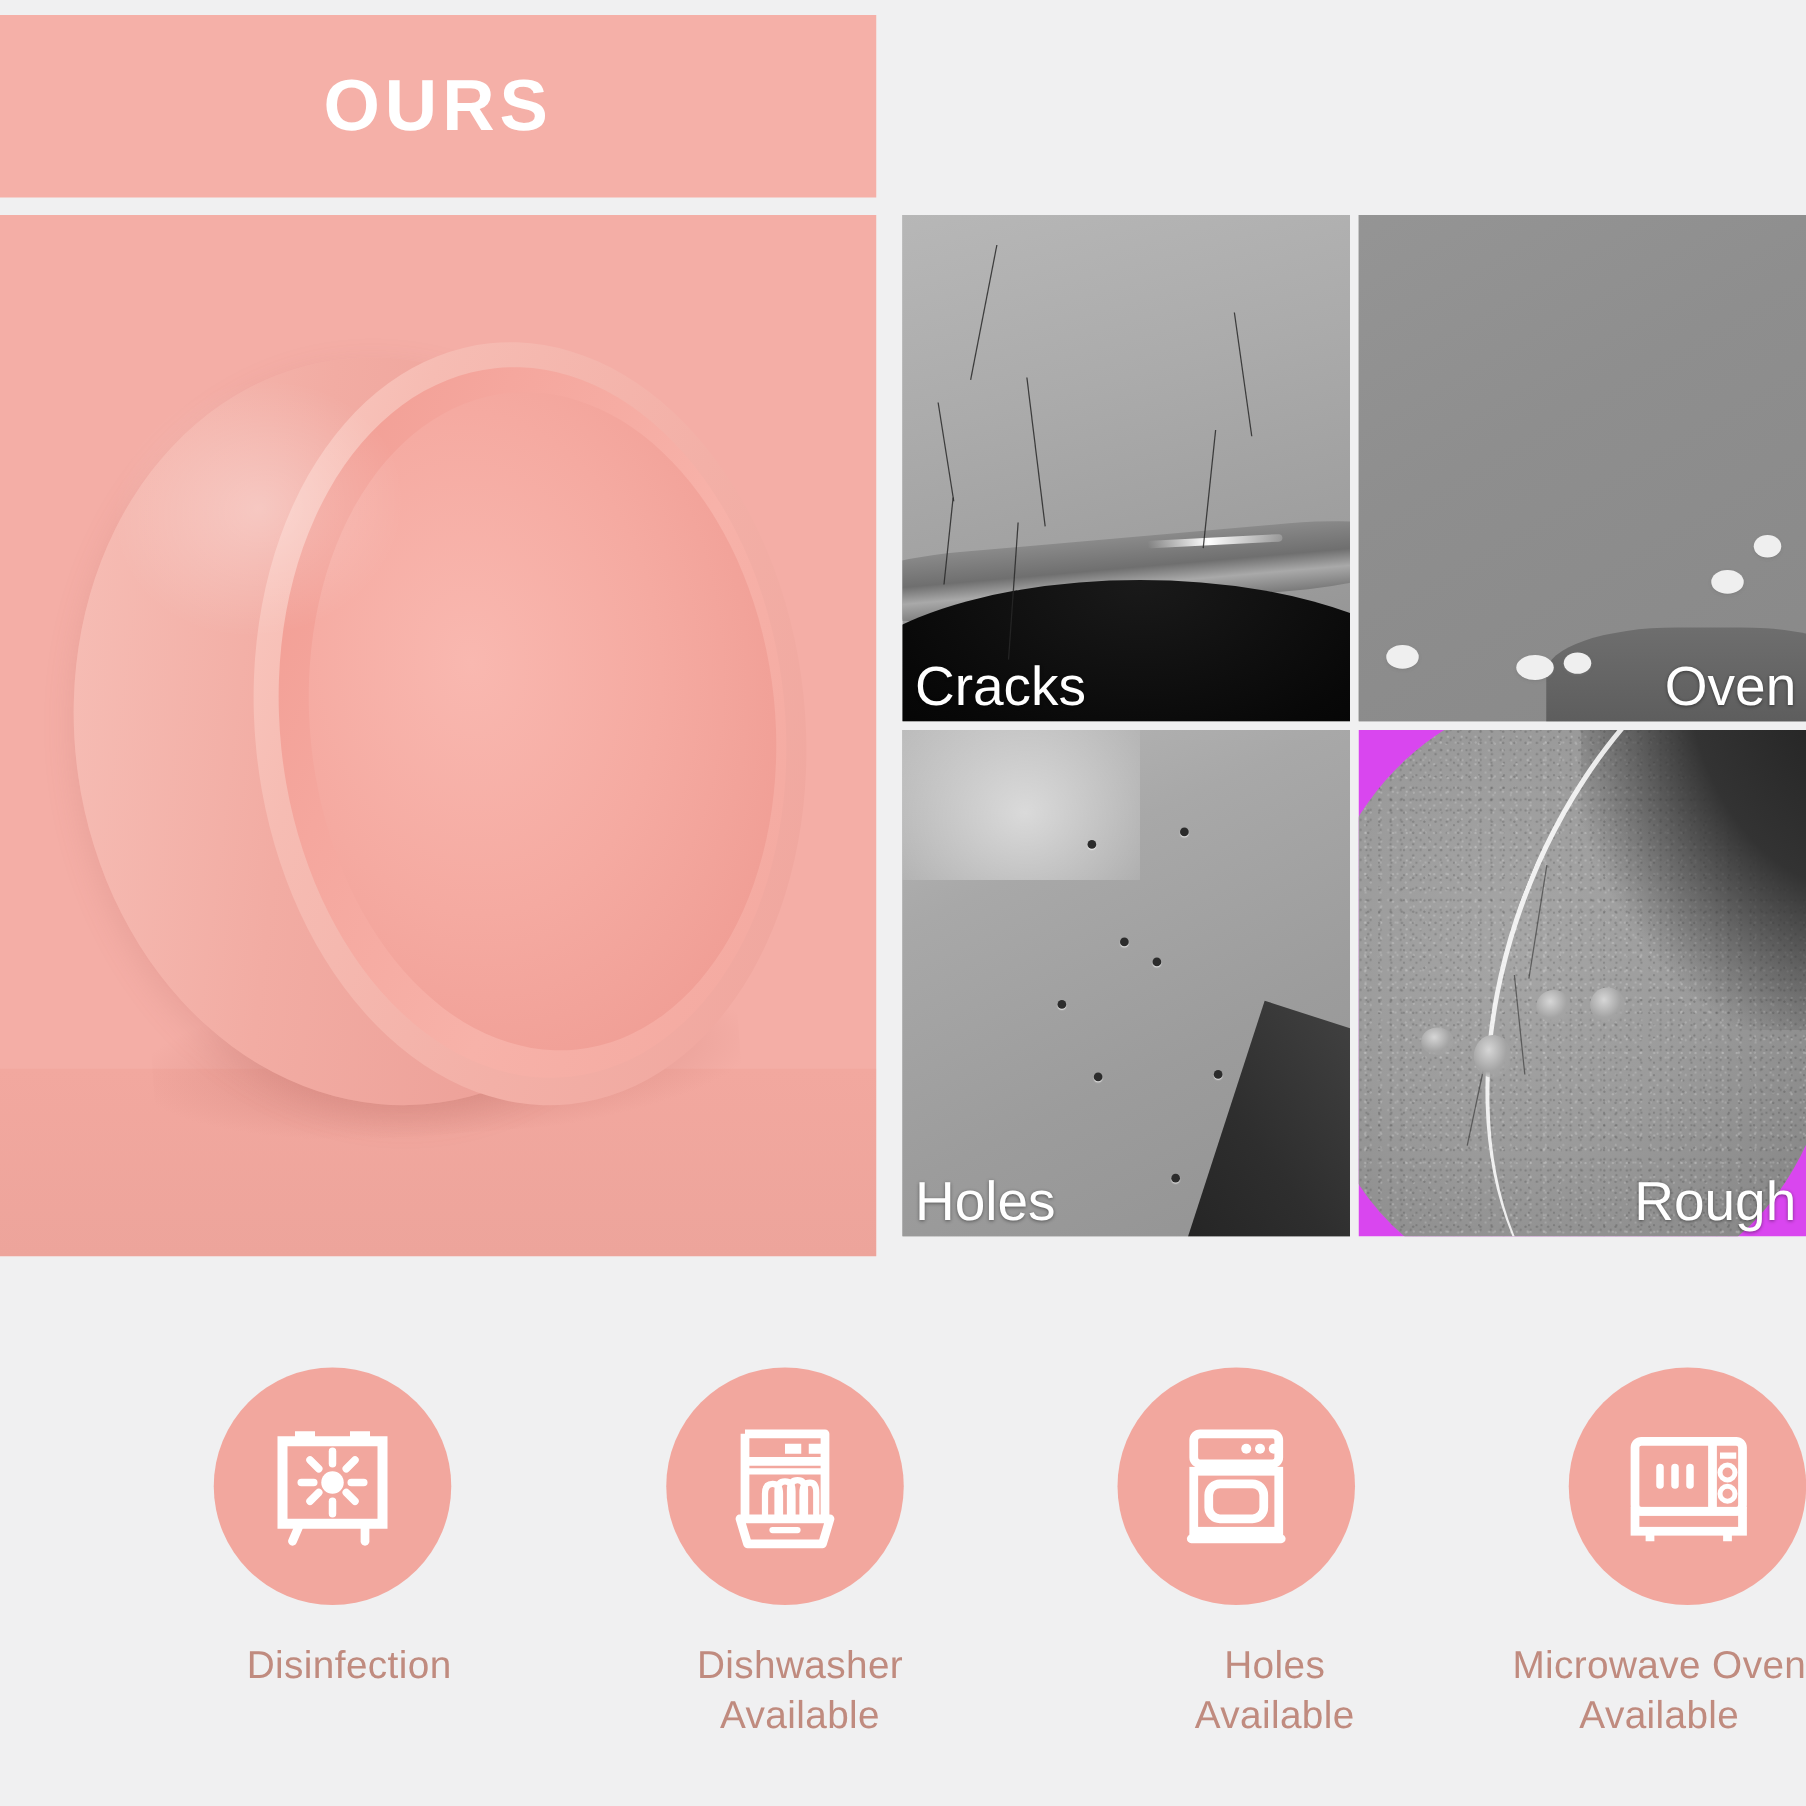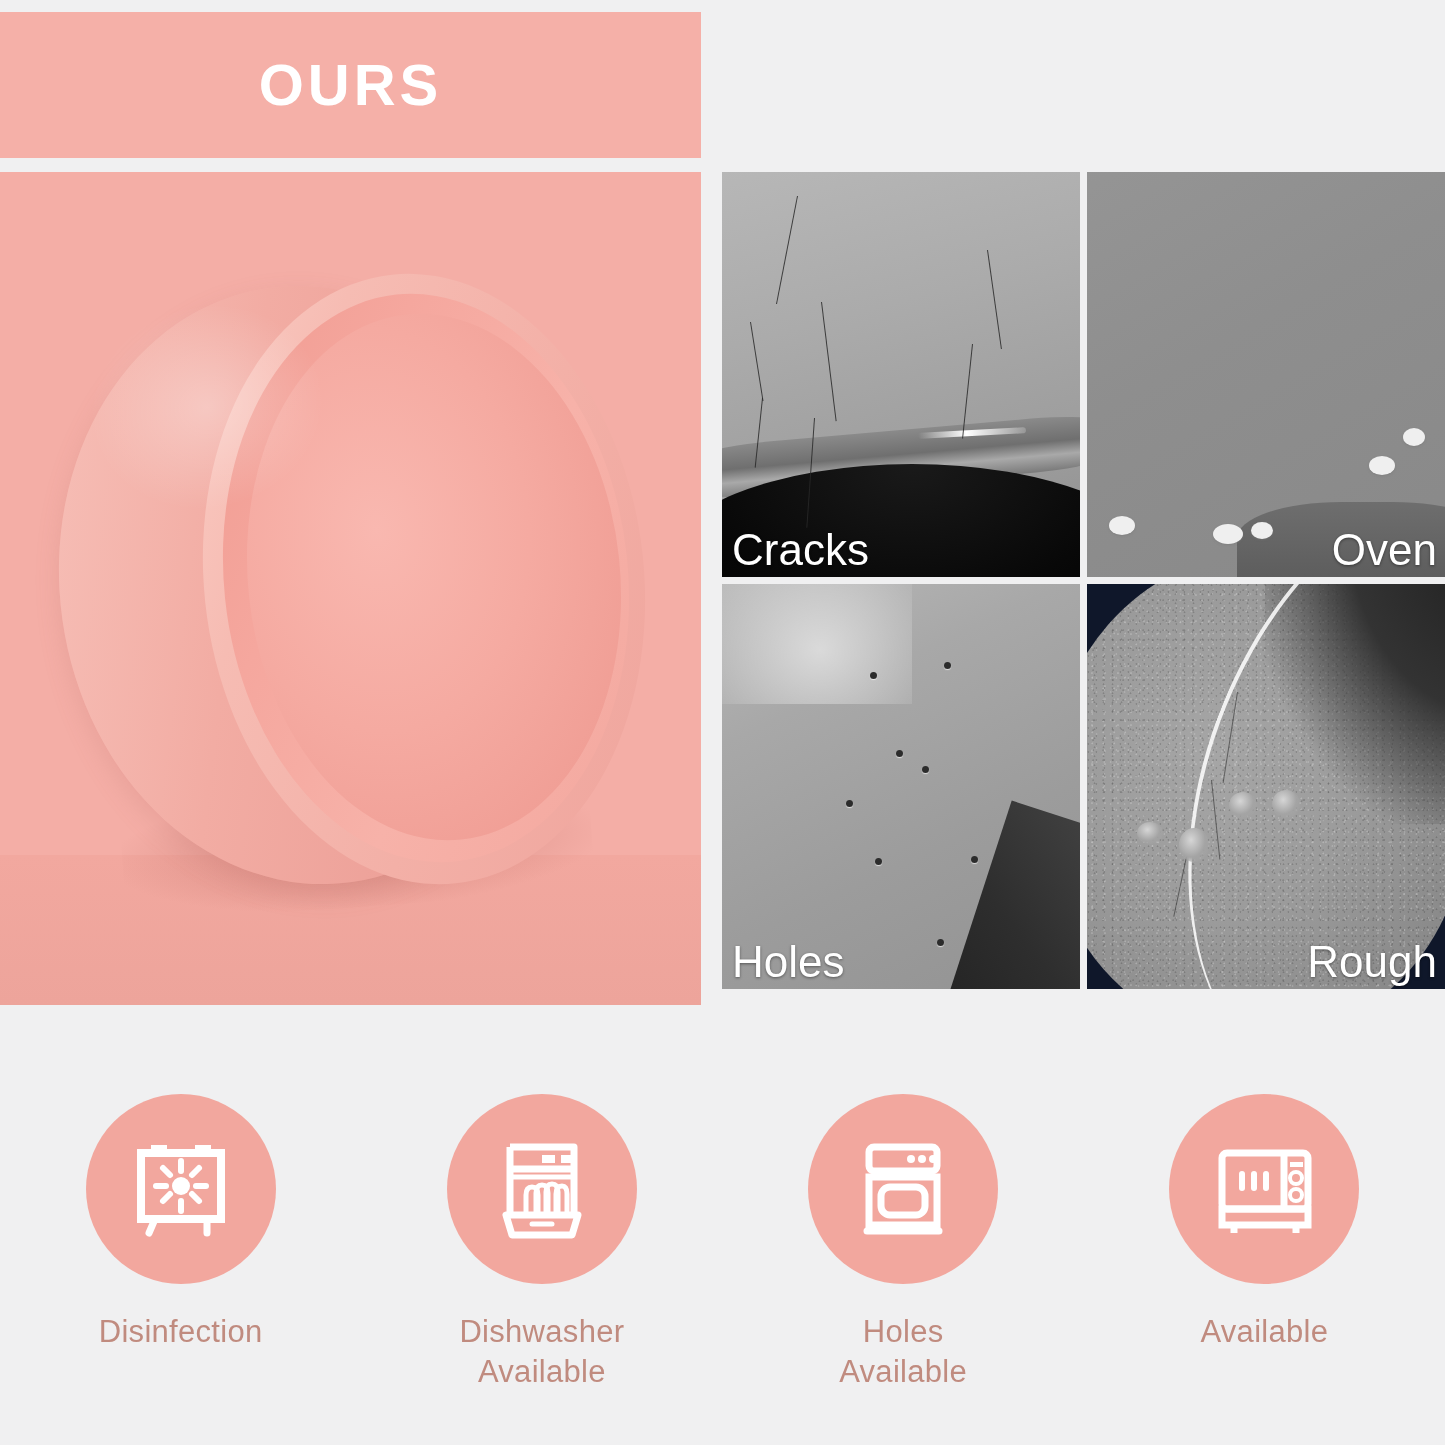--- a/index.html
+++ b/index.html
@@ -170,21 +170,21 @@
     background:linear-gradient(215deg, #4a4a4a 0%, #2e2e2e 60%, #222 100%);
     transform:rotate(18deg);
   }
   .hole-dot {
     position:absolute; width:7px; height:7px; border-radius:50%;
     background:#2c2c2c;
     box-shadow:0 1px 1px rgba(255,255,255,0.65);
   }
 
   
-  .cell-rough { background:#0f172a; }
+  .cell-rough { background:#d946ef; }
   .rough-body {
     position:absolute; left:-40px; top:-30px; width:420px; height:480px;
     border-radius:50% 50% 46% 46%;
     background:radial-gradient(ellipse at 40% 42%, #a6a6a6 0%, #9b9b9b 42%, #8c8c8c 72%, #7d7d7d 100%);
   }
   .rough-texture {
     position:absolute; left:-40px; top:-30px; width:420px; height:480px;
     border-radius:50% 50% 46% 46%;
     opacity:0.42;
     background-image:
@@ -216,21 +216,21 @@
     position:absolute; border-left:1.5px solid rgba(55,55,55,0.65);
     transform-origin:top center;
   }
 
   
   .features {
     position:absolute; left:0; top:1060px; width:1445px; height:385px;
     display:flex;
   }
   .feature {
-    flex:1; display:flex; flex-direction:column; align-items:center;
+    flex:1; display:flex; flex-direction:column; align-items:flex-end;
   }
   .feat-circle {
     width:190px; height:190px; border-radius:50%;
     background:#f2a79e;
     display:flex; align-items:center; justify-content:center;
     margin-top:34px;
   }
   .feat-circle svg { display:block; }
   .feat-label {
     margin-top:28px; text-align:center;
@@ -414,17 +414,18 @@
             <path d="M46 41 V55"></path>
             <path d="M58 41 V55"></path>
           </g>
           <rect x="14" y="76" width="86" height="16" stroke="#fff" stroke-width="7"></rect>
           <path d="M26 92 V100" stroke="#fff" stroke-width="7"></path>
           <path d="M88 92 V100" stroke="#fff" stroke-width="7"></path>
         </svg>
       </span>
     </div>
     <div class="feat-label">
+      <div>Microwave Oven</div>
       <div>Available</div>
     </div>
   </div>
 
 </div>
 
 </body></html>

